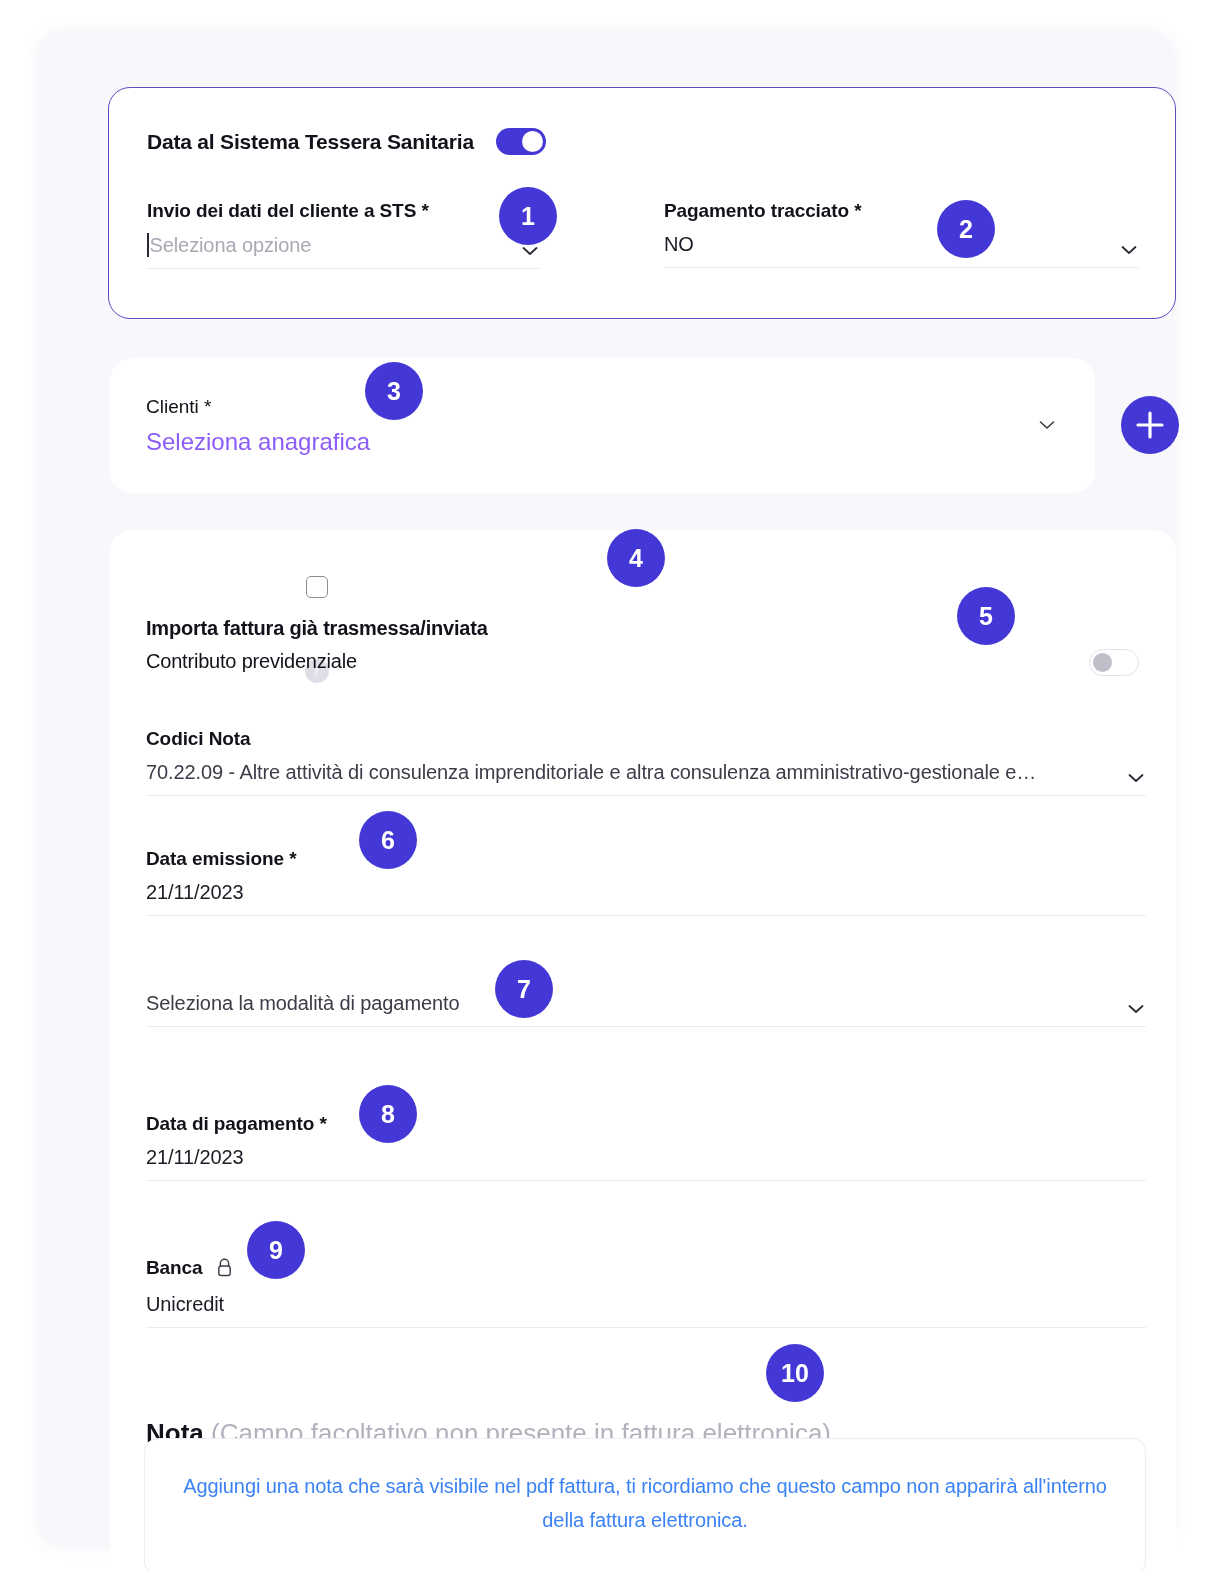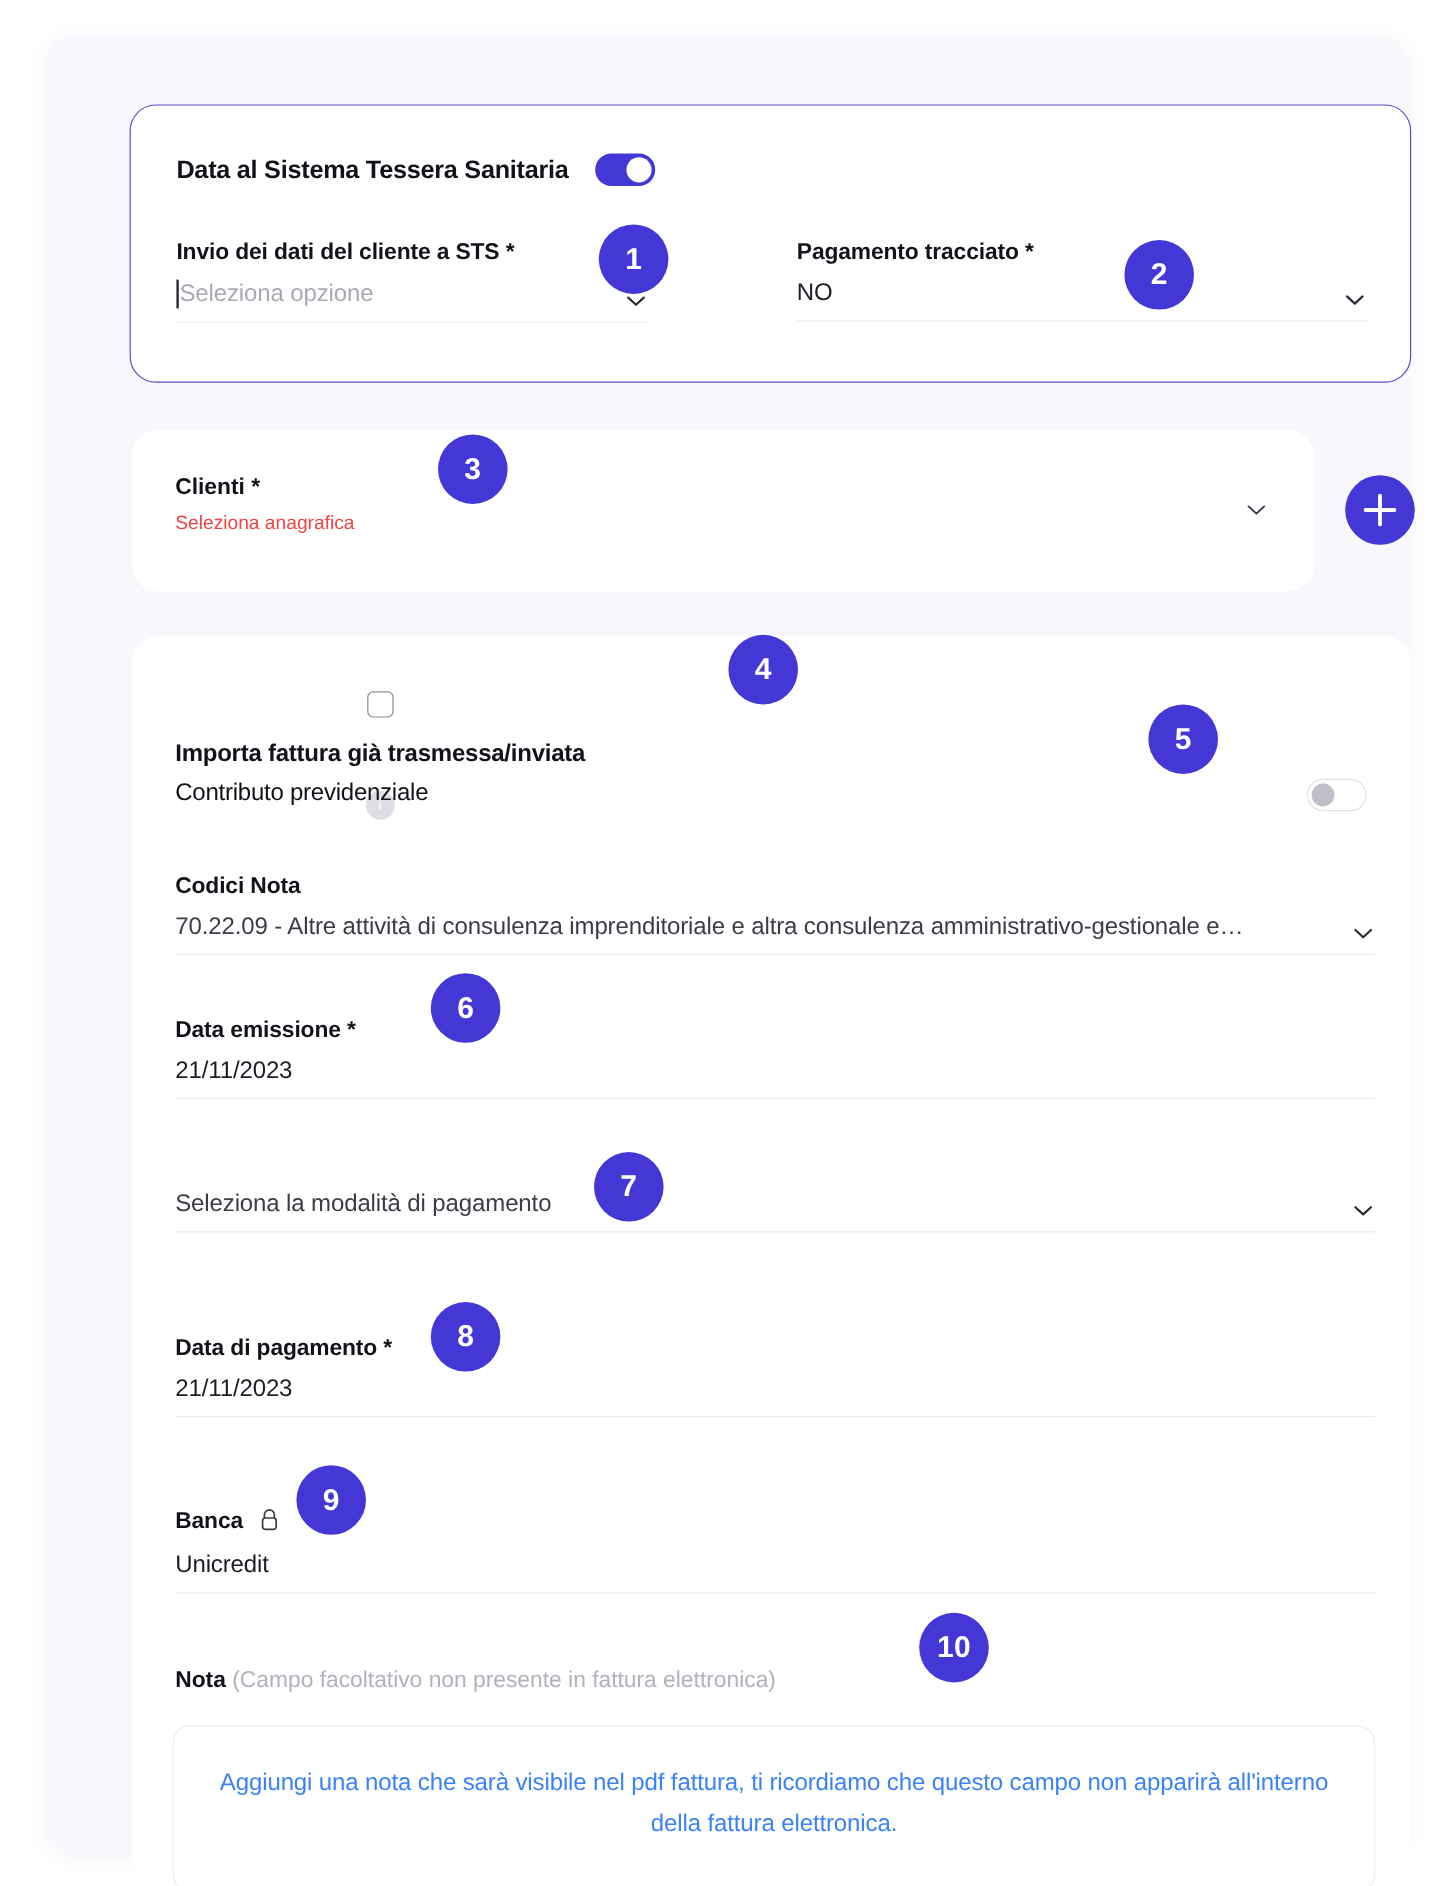--- a/index.html
+++ b/index.html
@@ -172,27 +172,27 @@
     border-radius: 22px;
   }
   .clienti-inner {
     position: absolute;
     left: 36px;
     top: 38px;
     right: 40px;
   }
   .clienti-label {
     font-size: 19px;
-    font-weight: 700;
+    font-weight: 400;
     color: #12121a;
     margin-bottom: 10px;
   }
   .clienti-placeholder {
-    font-size: 16px;
-    color: #ef4444;
+    font-size: 24px;
+    color: #8b5cf6;
   }
   .clienti-caret {
     position: absolute;
     right: 0;
     top: 24px;
     width: 16px;
     height: 10px;
   }
   .add-btn {
     position: absolute;
@@ -269,22 +269,22 @@
   }
   .contributo-toggle {
     position: absolute;
     right: 37px;
     top: 119px;
   }
 
   .nota-label-row {
     position: absolute;
     left: 36px;
-    top: 860px;
-    font-size: 19px;
+    top: 888px;
+    font-size: 26px;
     color: #12121a;
   }
   .nota-strong {
     font-weight: 700;
   }
   .nota-hint {
     color: #b2b2bd;
     font-weight: 400;
   }
   .nota-box {

